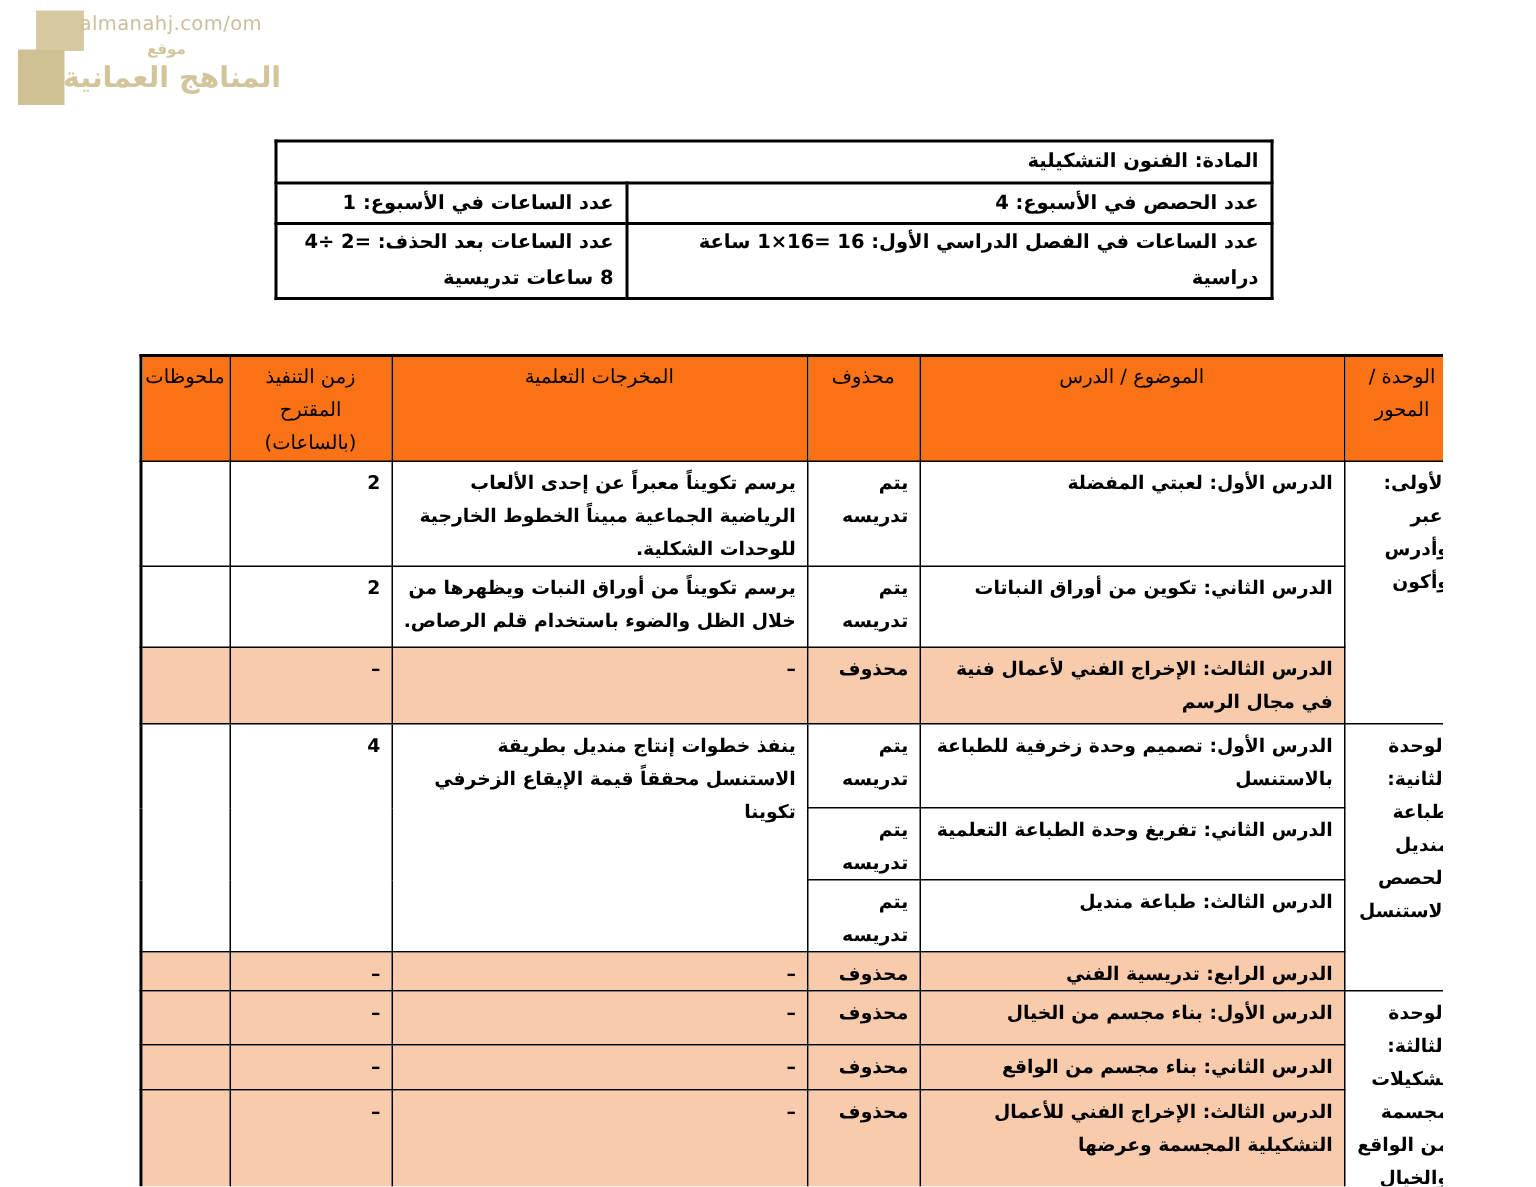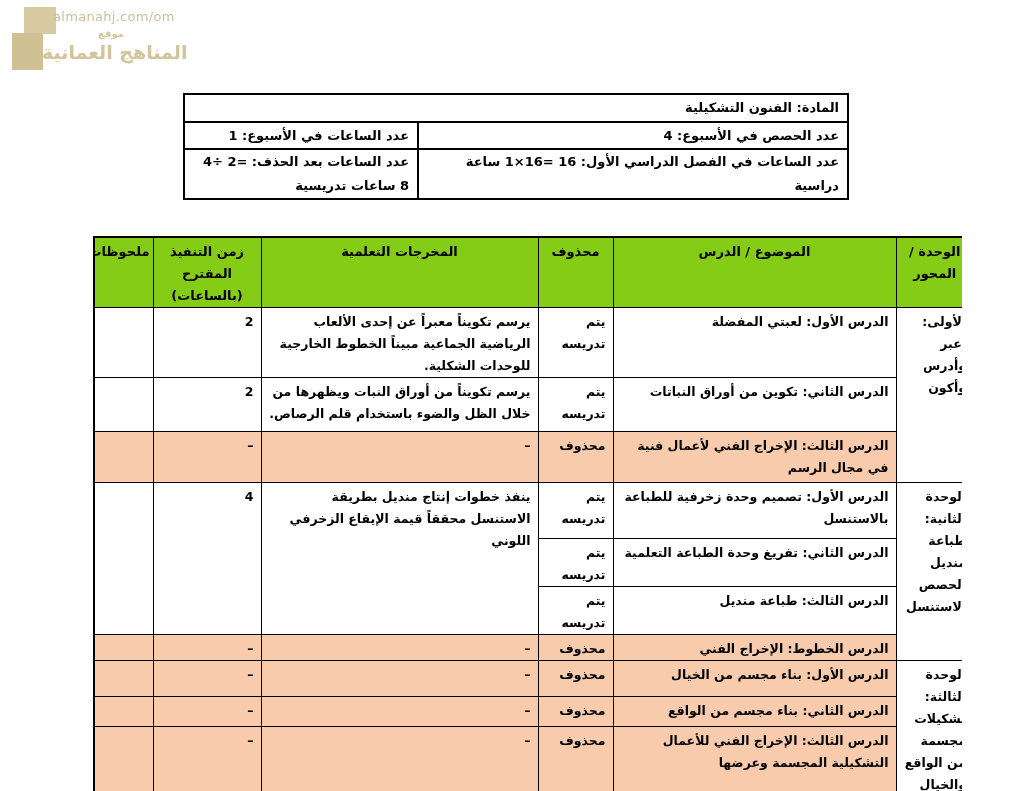--- a/index.html
+++ b/index.html
@@ -26,21 +26,21 @@
   .info-table td{
     border:2px solid #000;font-size:13px;font-weight:bold;
     text-align:right;vertical-align:middle;padding:0 8px;line-height:24px;
   }
   .info-r{height:28px;}
   .info-r2{height:27px;}
 
   
   .main-table{position:absolute;left:93px;top:236px;width:880px;border:2px solid #000;}
   .main-table th{
-    background:#84cc16;font-size:13px;font-weight:bold;text-align:center;
+    background:#f97316;font-size:13px;font-weight:normal;text-align:center;
     vertical-align:top;padding:3px 3px 0;line-height:22px;
   }
   .main-table td{
     font-size:12.5px;font-weight:bold;text-align:right;vertical-align:top;
     padding:3px 7px 0;line-height:22px;
   }
   .r-head{height:50px;}
   .r1{height:54px;} .r2{height:54px;} .r3{height:51px;}
   .r4{height:56px;} .r5{height:25px;} .r6{height:24px;} .r7{height:23px;}
   .r8{height:30px;} .r9{height:25px;} .r10{height:59px;}
@@ -124,34 +124,34 @@
       <td class="del status">محذوف</td>
       <td class="del num">–</td>
       <td class="del num">–</td>
       <td class="del"></td>
     </tr>
 
     <tr class="r4">
       <td class="unit" rowspan="4">الوحدة الثانية: طباعة منديل الحصص الاستنسل</td>
       <td class="just">الدرس الأول: تصميم وحدة زخرفية للطباعة بالاستنسل</td>
       <td class="status">يتم تدريسه</td>
-      <td class="outcome just" rowspan="3">ينفذ خطوات إنتاج منديل بطريقة الاستنسل محققاً قيمة الإيقاع الزخرفي اللوني</td>
+      <td class="outcome just" rowspan="3">ينفذ خطوات إنتاج منديل بطريقة الاستنسل محققاً قيمة الإيقاع الزخرفي تكوينا</td>
       <td class="num" rowspan="3">4</td>
       <td rowspan="3"></td>
     </tr>
     <tr class="r5">
       <td>الدرس الثاني: تفريغ وحدة الطباعة التعلمية</td>
       <td class="status">يتم تدريسه</td>
     </tr>
     <tr class="r6">
       <td>الدرس الثالث: طباعة منديل</td>
       <td class="status">يتم تدريسه</td>
     </tr>
     <tr class="r7">
-      <td class="del">الدرس الخطوط: الإخراج الفني</td>
+      <td class="del">الدرس الرابع: تدريسية الفني</td>
       <td class="del status">محذوف</td>
       <td class="del num">–</td>
       <td class="del num">–</td>
       <td class="del"></td>
     </tr>
 
     <tr class="r8">
       <td class="unit" rowspan="3">الوحدة الثالثة: تشكيلات مجسمة من الواقع والخيال</td>
       <td class="del">الدرس الأول: بناء مجسم من الخيال</td>
       <td class="del status">محذوف</td>

